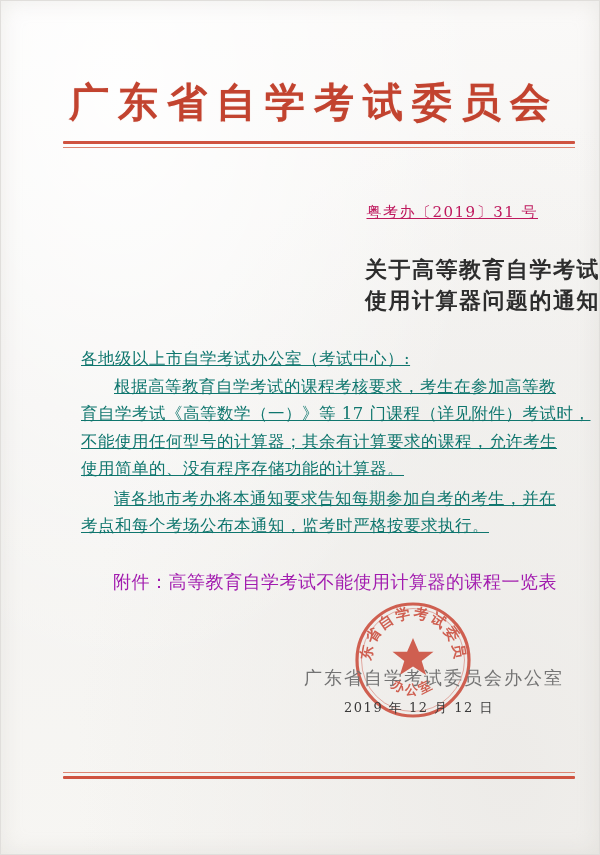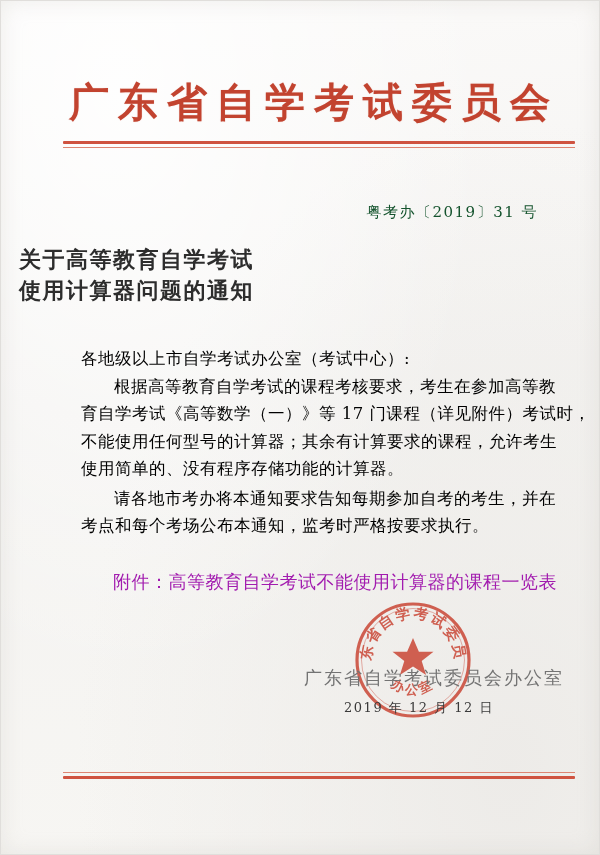--- a/index.html
+++ b/index.html
@@ -97,54 +97,56 @@
     border-radius: 1px;
   }
 
   
   .doc-number {
     position: absolute;
     top: 203px;
     right: 62px;
     font-size: 15px;
     letter-spacing: 1.5px;
-    color: #14532d;
-    white-space: nowrap;
+    color: #be185d;
+    white-space: nowrap;
+    text-decoration: underline;
   }
 
   
   .doc-title {
     position: absolute;
-    top: 244px;
+    top: 254px;
     left: 0;
     width: 100%;
-    text-align: left;
+    text-align: right;
   }
   .doc-title .line {
     font-weight: bold;
     font-size: 22px;
     letter-spacing: 1.5px;
     color: #2d2d2d;
     line-height: 1.42;
     white-space: nowrap;
   }
 
   
   .body-block {
     position: absolute;
     top: 345px;
     left: 62px;
     width: 478px;
   }
   .body-line {
     font-size: 16.5px;
     letter-spacing: 0.5px;
-    color: #000000;
+    color: #0f766e;
     line-height: 27.5px;
     white-space: nowrap;
+    text-decoration: underline;
   }
   .body-line.indent {
     text-indent: 33px;
   }
   .para-gap {
     height: 2px;
   }
 
   
   .attachment {

